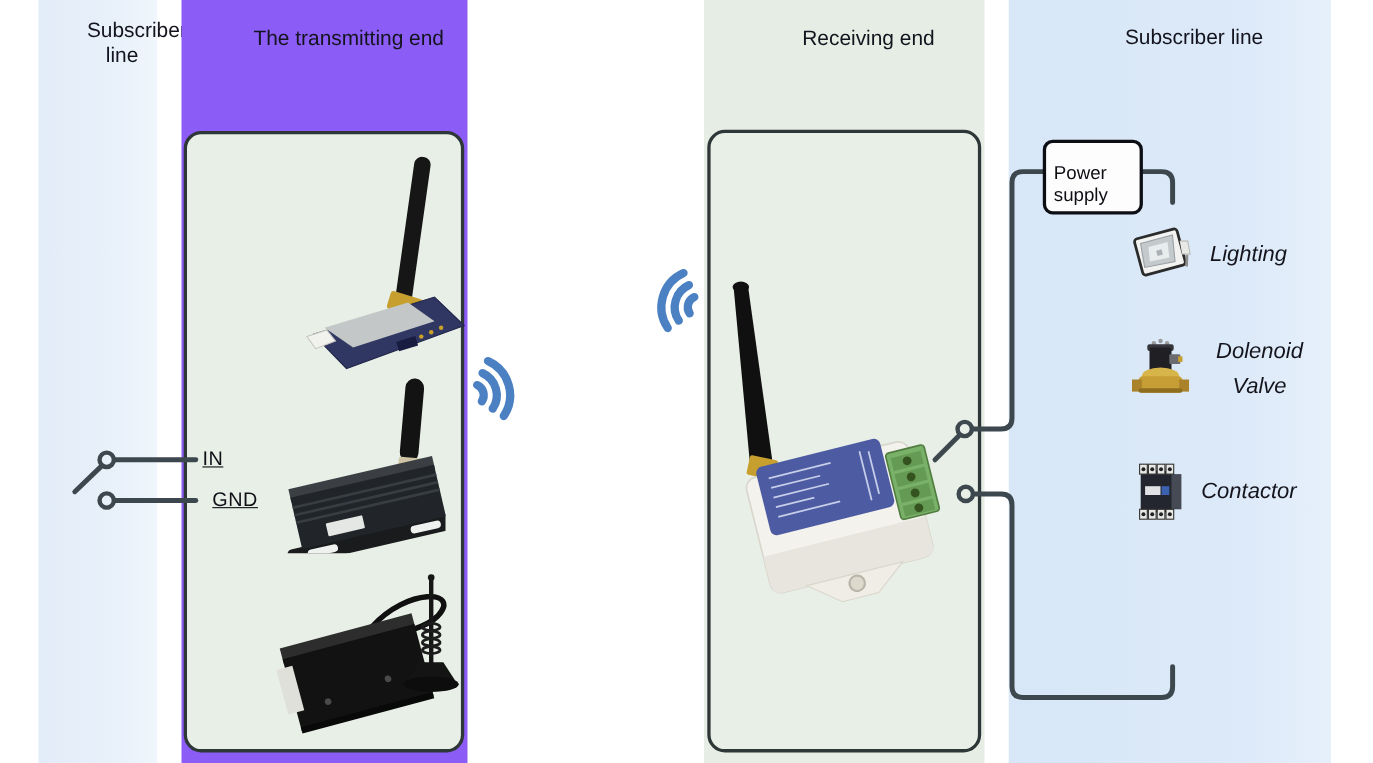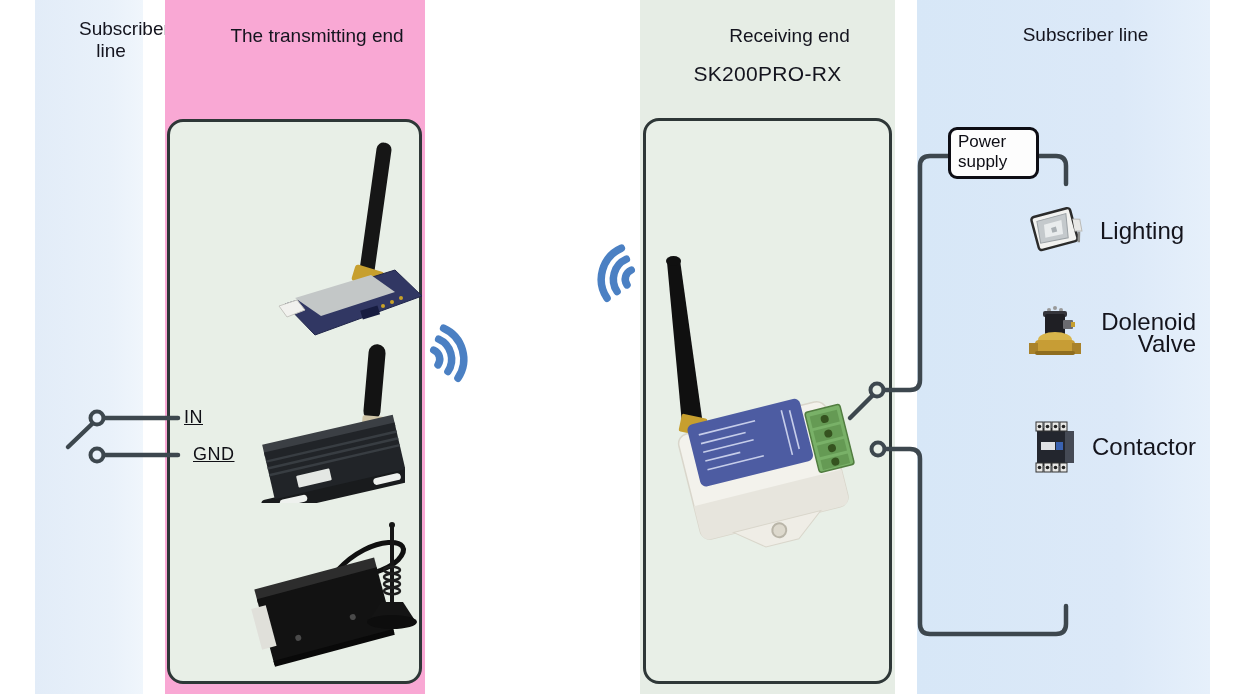--- a/index.html
+++ b/index.html
@@ -1,36 +1,36 @@
 <!DOCTYPE html>
 <html><head>
 <meta charset="utf-8">
 <style>
   html,body{margin:0;padding:0;background:#ffffff;}
   body{width:1248px;height:694px;position:relative;overflow:hidden;
        font-family:"Liberation Sans", sans-serif;color:#12121a;}
   .panel{position:absolute;top:0;height:694px;}
   #panelA{left:35px;width:108px;background:linear-gradient(90deg,#e2ecf8 0%,#e9f1fa 70%,#f0f6fc 100%);}
-  #panelB{left:165px;width:260px;background:#f9a8d4;}
+  #panelB{left:165px;width:260px;background:#8b5cf6;}
   #panelC{left:640px;width:255px;background:#e6ede5;}
   #panelD{left:917px;width:293px;background:linear-gradient(90deg,#d7e7f7 0%,#dce9f8 70%,#e6f0fb 100%);}
   .ptitle{position:absolute;left:0;right:0;text-align:center;font-size:19px;line-height:22px;color:#14141e;margin-left:44px;}
   .model{position:absolute;left:0;right:0;text-align:center;font-size:21px;color:#14141e;letter-spacing:.3px;}
   .device-box{position:absolute;border:3px solid #2e3737;border-radius:16px;background:#e8efe7;}
   #boxTX{left:2px;top:119px;width:249px;height:559px;}
   #boxRX{left:3px;top:118px;width:243px;height:560px;}
   .abs{position:absolute;}
   .wire-label{position:absolute;font-size:18px;color:#101016;z-index:6;letter-spacing:.5px;text-decoration:underline;}
   #powerBox{position:absolute;left:31px;top:127px;width:78px;height:44px;background:#fdfdfd;
             border:3px solid #0d0d14;border-radius:9px;z-index:10;
-            font-size:17px;line-height:20px;padding:2px 0 0 7px;color:#0d0d14;}
+            font-size:17px;line-height:20px;padding:18px 0 0 7px;color:#0d0d14;}
   #wires{position:absolute;left:0;top:0;z-index:5;}
   .load-row{position:absolute;left:112px;display:flex;align-items:center;gap:13px;}
-  .load-label{font-size:24px;color:#14141c;}
-  .load-label.wrap{width:102px;text-align:right;line-height:22px;}
+  .load-label{font-size:20px;color:#14141c;font-style:italic;}
+  .load-label.wrap{width:102px;text-align:center;line-height:32px;}
   svg{display:block;}
 </style>
 </head>
 <body>
 
 <div id="panelA" class="panel">
   <div class="ptitle" style="top:18px;">Subscriber line</div>
 </div>
 
 <div id="panelB" class="panel">
@@ -82,21 +82,20 @@
     <ellipse cx="142" cy="59" rx="8" ry="3.2" fill="none" stroke="#1d1d1d" stroke-width="2.5"></ellipse>
     <ellipse cx="142" cy="66" rx="8" ry="3.2" fill="none" stroke="#1d1d1d" stroke-width="2.5"></ellipse>
     <ellipse cx="142" cy="73" rx="8" ry="3.2" fill="none" stroke="#1d1d1d" stroke-width="2.5"></ellipse>
     <polygon points="131,84 153,84 166,104 118,104" fill="#141414"></polygon>
     <ellipse cx="142" cy="104" rx="25" ry="7" fill="#0d0d0d"></ellipse>
   </svg>
 </div>
 
 <div id="panelC" class="panel">
   <div class="ptitle" style="top:25px;">Receiving end</div>
-  <div class="model" style="top:62px;">SK200PRO-RX</div>
   <div id="boxRX" class="device-box"></div>
 
   <svg class="abs" style="left:10px;top:248px;" width="225" height="305" viewBox="0 0 225 305">
     <polygon points="17,14 30,12 52,170 32,176" fill="#101010"></polygon>
     <ellipse cx="23.5" cy="13" rx="7.5" ry="5" fill="#101010"></ellipse>
     <rect x="30" y="168" width="26" height="18" rx="2" fill="#c79f2e" transform="rotate(12 43 177)"></rect>
     <g transform="rotate(-14 115 225)">
       <rect x="38" y="168" width="152" height="108" rx="10" fill="#f3f2ec" stroke="#d9d6cb" stroke-width="1.5"></rect>
       <path d="M 38 240 L 190 240 L 190 266 Q 190 276 180 276 L 48 276 Q 38 276 38 266 Z" fill="#e7e5dd"></path>
       <polygon points="70,275 160,275 132,297 98,297" fill="#efede6" stroke="#d9d6cb" stroke-width="1"></polygon>

